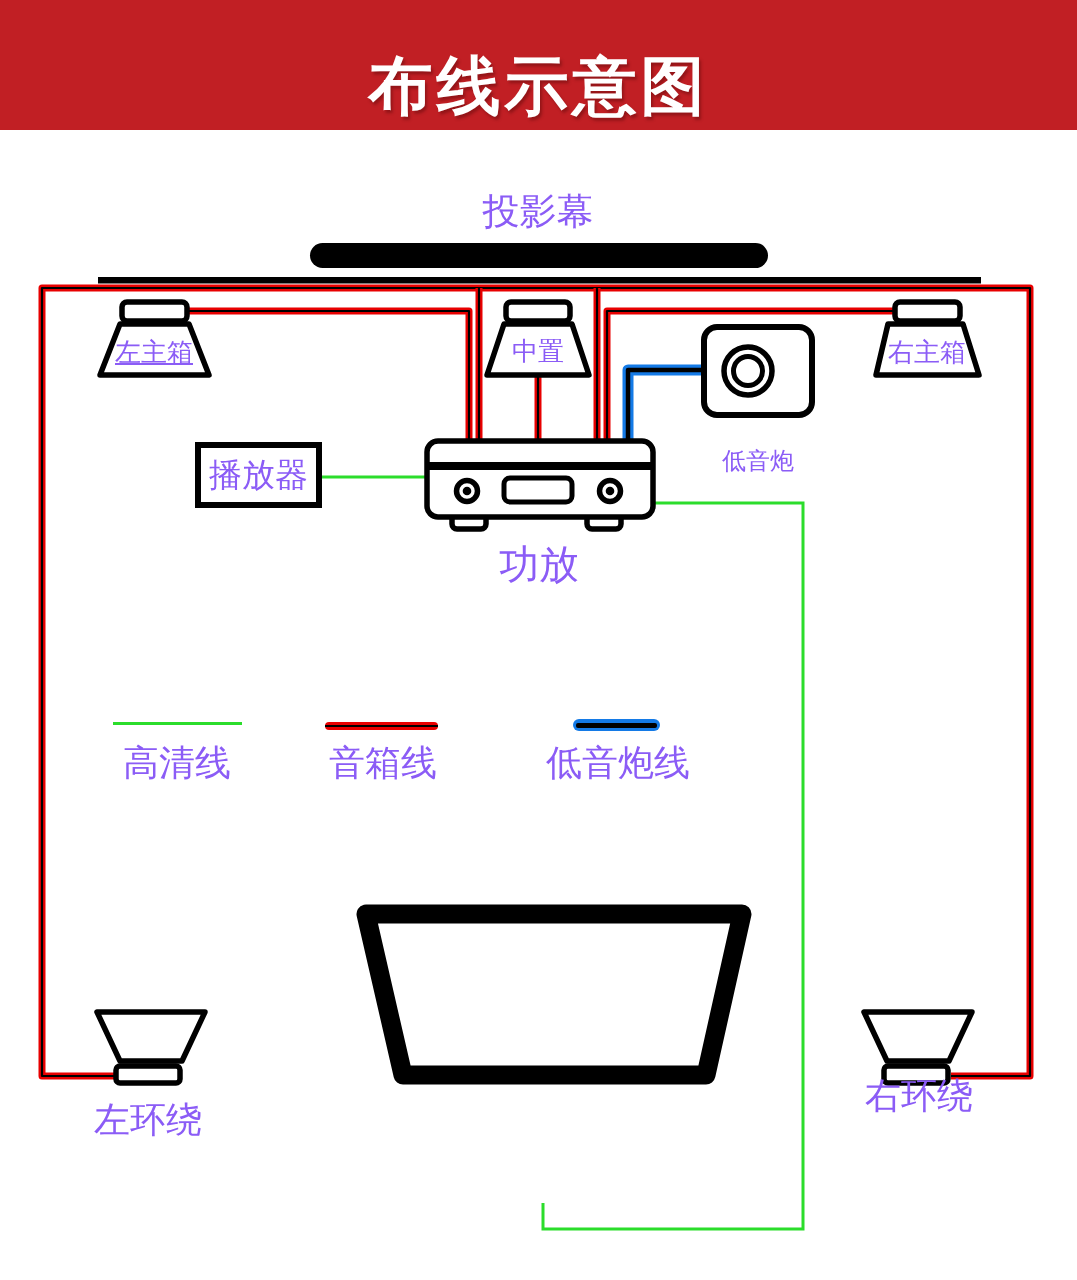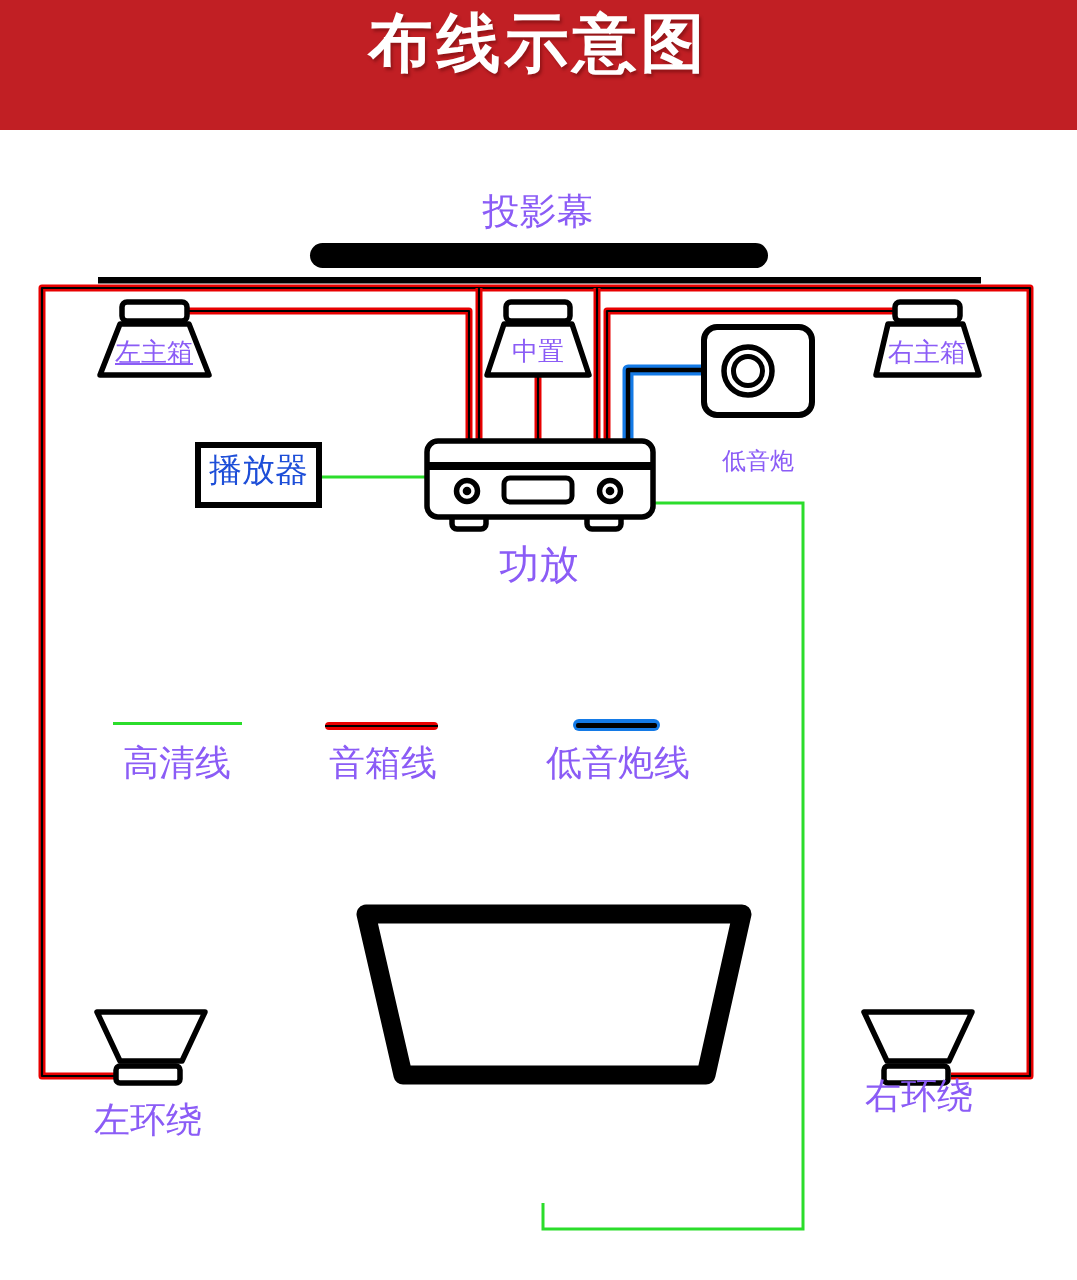--- a/index.html
+++ b/index.html
@@ -3,21 +3,21 @@
 <meta charset="utf-8">
 <style>
   html,body{margin:0;padding:0;background:#fff;}
   .stage{
     position:relative;width:1077px;height:1280px;overflow:hidden;
     background:#fff;font-family:"Liberation Sans",sans-serif;color:#000;
   }
   
   .banner{
     position:absolute;left:0;top:0;width:1077px;height:130px;
-    background:var(--banner-bg);display:flex;align-items:flex-start;justify-content:center;
+    background:var(--banner-bg);display:flex;align-items:flex-end;justify-content:center;
   }
   .banner h1{
     margin:0;color:var(--banner-fg);font-size:64px;font-weight:900;letter-spacing:4px;
     text-shadow:2px 3px 3px rgba(60,0,0,.35);
   }
   
   svg.diagram{position:absolute;left:0;top:0;width:1077px;height:1280px;}
   .ln-red{stroke:var(--wire-speaker);stroke-width:7;fill:none;stroke-linejoin:round;}
   .ln-red-core{stroke:var(--wire-core);stroke-width:2.2;fill:none;stroke-linejoin:round;}
   .ln-blue{stroke:var(--wire-subwoofer);stroke-width:11;fill:none;stroke-linejoin:round;stroke-linecap:round;}
@@ -41,21 +41,21 @@
   .lbl-subwoofer{left:758px;top:461px;font-size:24px;}
   .lbl-amplifier{left:539px;top:564px;font-size:40px;text-align:right;}
   .lbl-left-surround{left:148px;top:1120px;font-size:36px;}
   .lbl-right-surround{left:919px;top:1096px;font-size:36px;}
   .lbl-legend-hdmi{left:177px;top:763px;font-size:36px;}
   .lbl-legend-speaker{left:383px;top:763px;font-size:36px;}
   .lbl-legend-subwoofer{left:618px;top:763px;font-size:36px;}
   
   .boxlbl{
     position:absolute;box-sizing:border-box;background:#fff;border:6px solid #000;
-    display:flex;align-items:flex-start;justify-content:center;color:#1d4ed8;
+    display:flex;align-items:center;justify-content:center;color:#8b5cf6;
   }
   .box-player{left:195px;top:442px;width:127px;height:66px;font-size:33px;font-weight:500;}
   .box-projector{left:455px;top:1113px;width:163px;height:92px;border-width:11px;font-size:41px;font-weight:500;}
   
   .swatch{position:absolute;}
   .sw-hdmi{left:113px;top:722px;width:129px;height:3px;background:var(--wire-hdmi);}
   .sw-speaker{left:325px;top:722px;width:113px;height:8px;border-radius:4px;background:var(--wire-speaker);
     display:flex;align-items:center;}
   .sw-speaker .core{width:100%;height:2px;background:var(--wire-core);}
   .sw-subwoofer{left:573px;top:719px;width:87px;height:12px;border-radius:6px;background:var(--wire-subwoofer);

